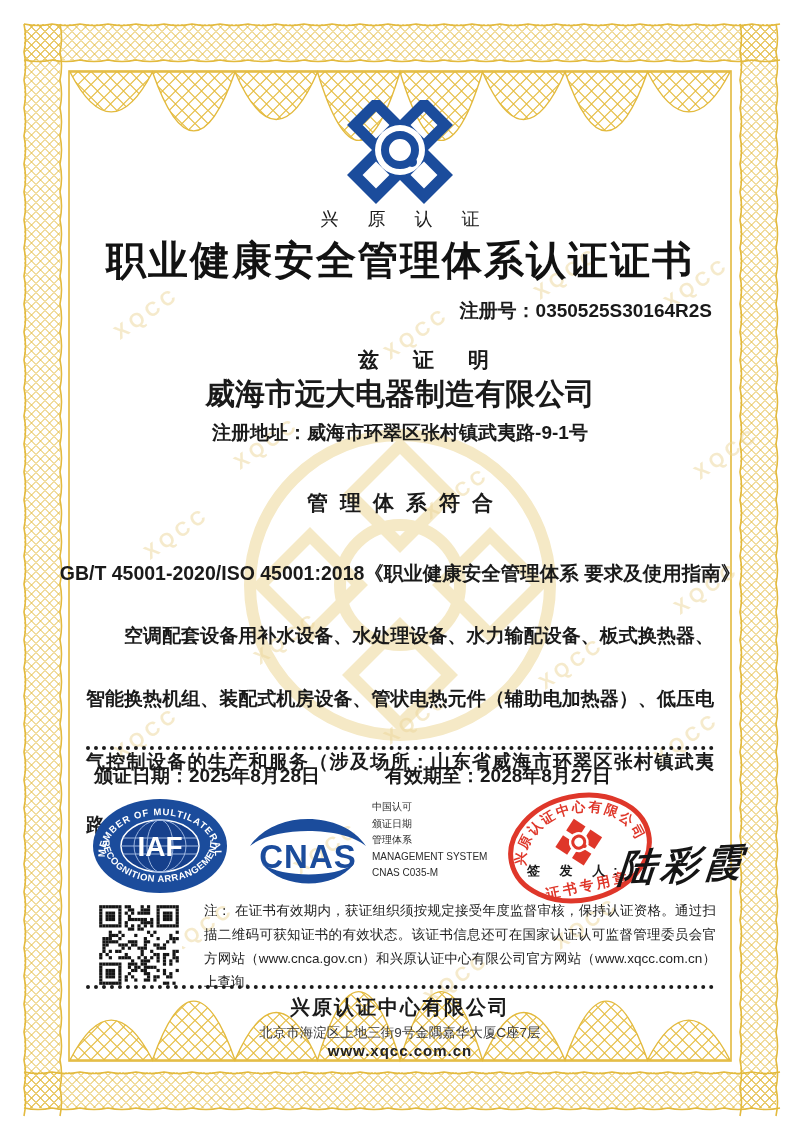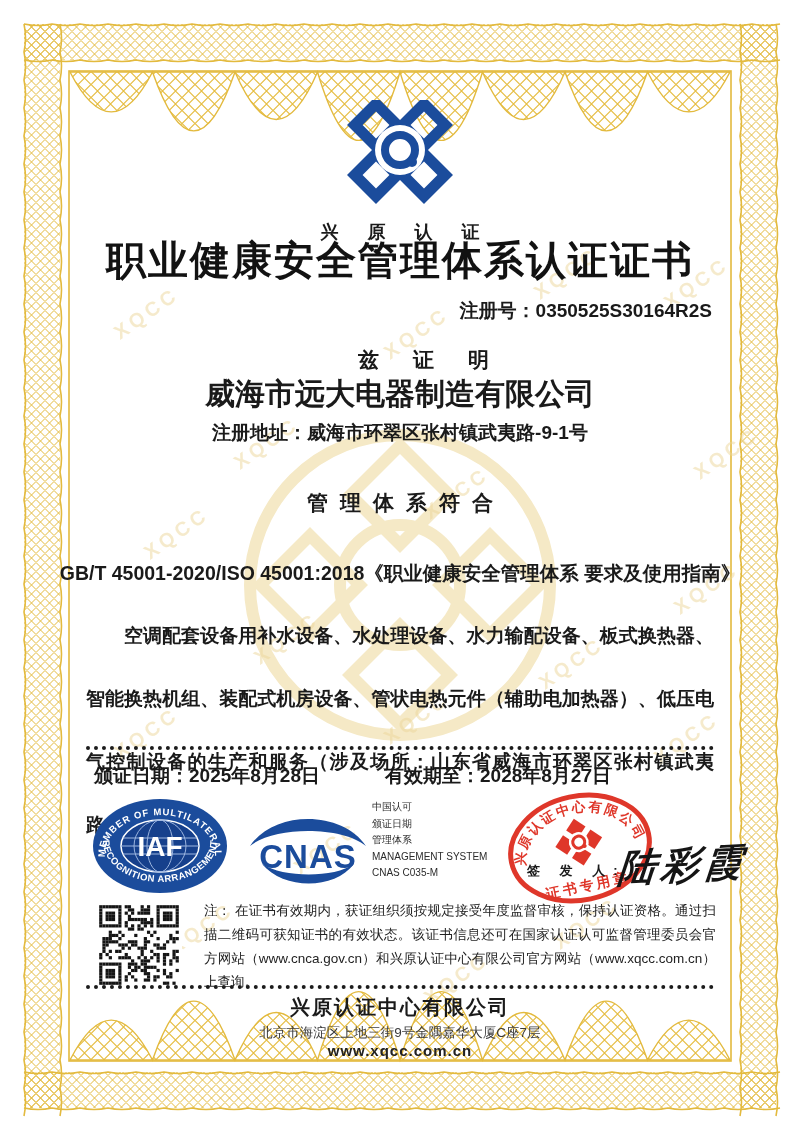--- a/index.html
+++ b/index.html
@@ -1,21 +1,21 @@
 <!DOCTYPE html>
 <html><head>
 <meta charset="utf-8">
 <style>
   html,body{margin:0;padding:0;background:#fff;}
   #cert{position:relative;width:800px;height:1132px;background:#fff;overflow:hidden;
         font-family:"Liberation Sans","DejaVu Sans",sans-serif;color:#1a1a1a;}
   #decor{position:absolute;left:0;top:0;width:800px;height:1132px;z-index:0;}
   .abs{position:absolute;z-index:2;}
   .ctr{left:0;right:0;text-align:center;}
-  .logo-caption{top:220px;font-size:18px;font-weight:700;letter-spacing:12px;text-indent:12px;}
+  .logo-caption{top:207px;font-size:18px;font-weight:400;letter-spacing:12px;text-indent:12px;}
   .title{top:233px;font-size:40px;font-weight:800;letter-spacing:2px;color:#121212;}
   .regline{top:298px;right:88px;font-size:19px;font-weight:700;margin-left:28px;}
   .hereby{top:346px;font-size:21px;font-weight:700;letter-spacing:34px;text-indent:34px;margin-left:47px;}
   .company{top:374px;font-size:30px;font-weight:800;}
   .addr{top:420px;font-size:19px;font-weight:600;}
   .credit{top:450px;font-size:19px;font-weight:600;}
   .conform{top:489px;font-size:21px;font-weight:700;letter-spacing:12px;text-indent:12px;}
   .standard{top:524px;font-size:19.5px;font-weight:700;margin-top:36px;}
   .scopehead{top:568px;font-size:21px;font-weight:700;letter-spacing:2px;}
   .scope{top:604px;left:86px;width:628px;font-size:19px;font-weight:600;line-height:63px;

